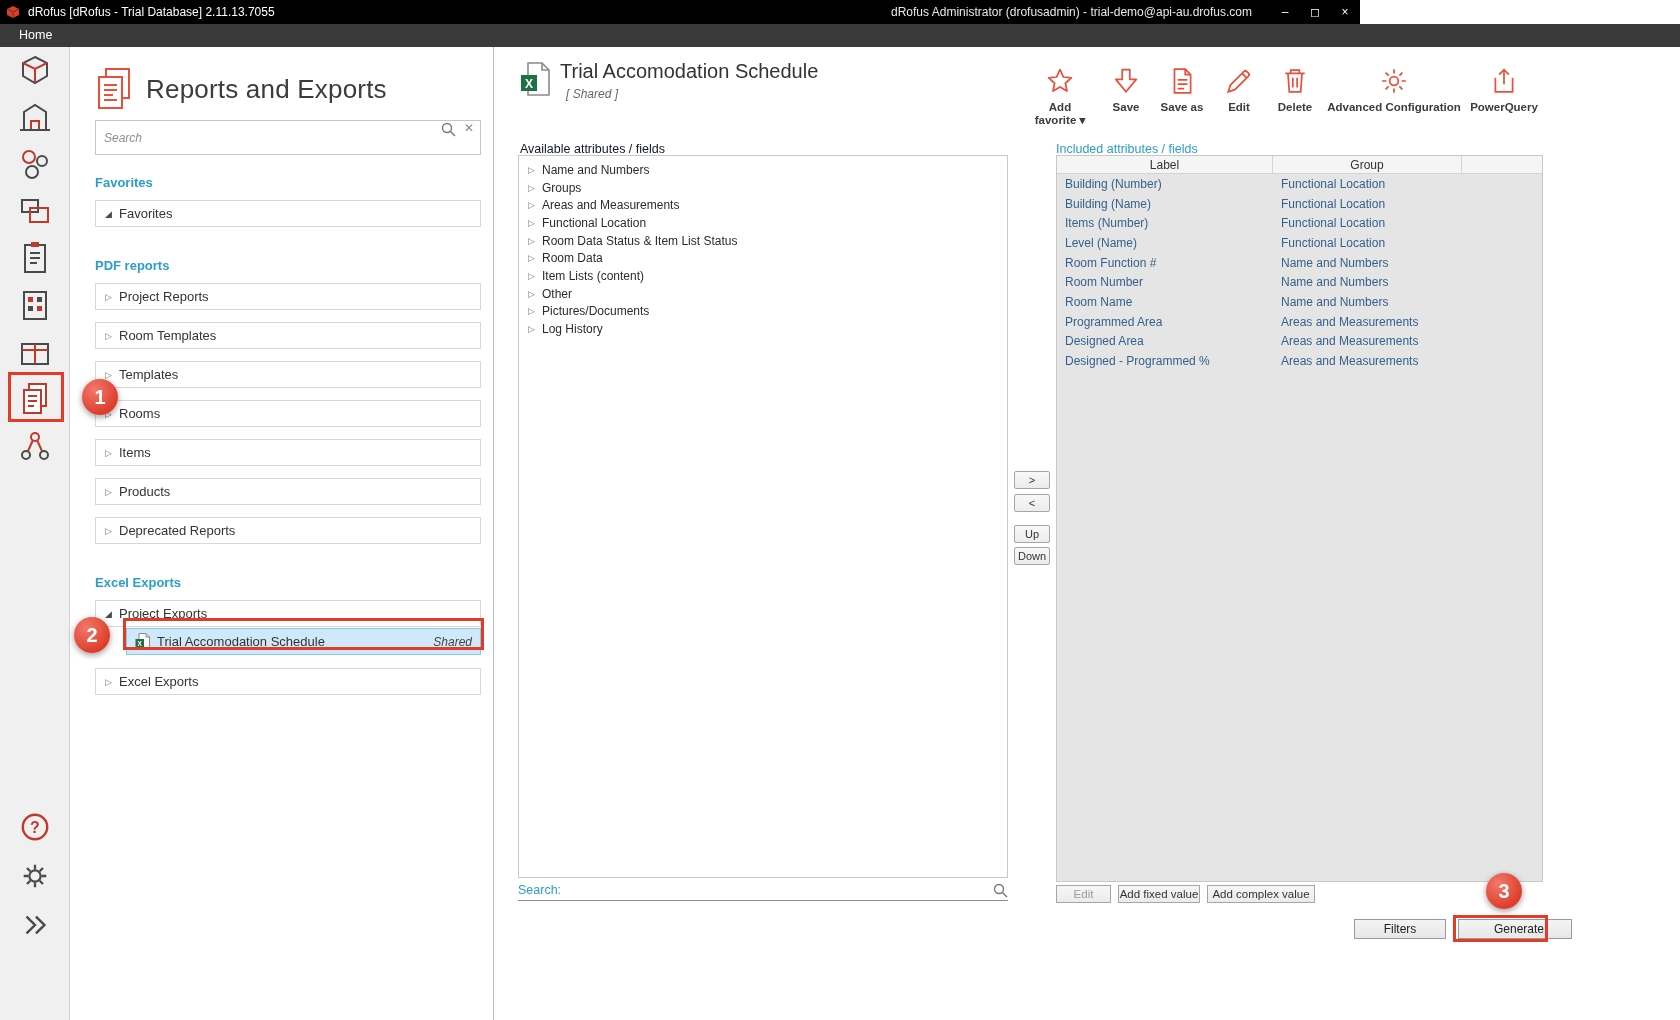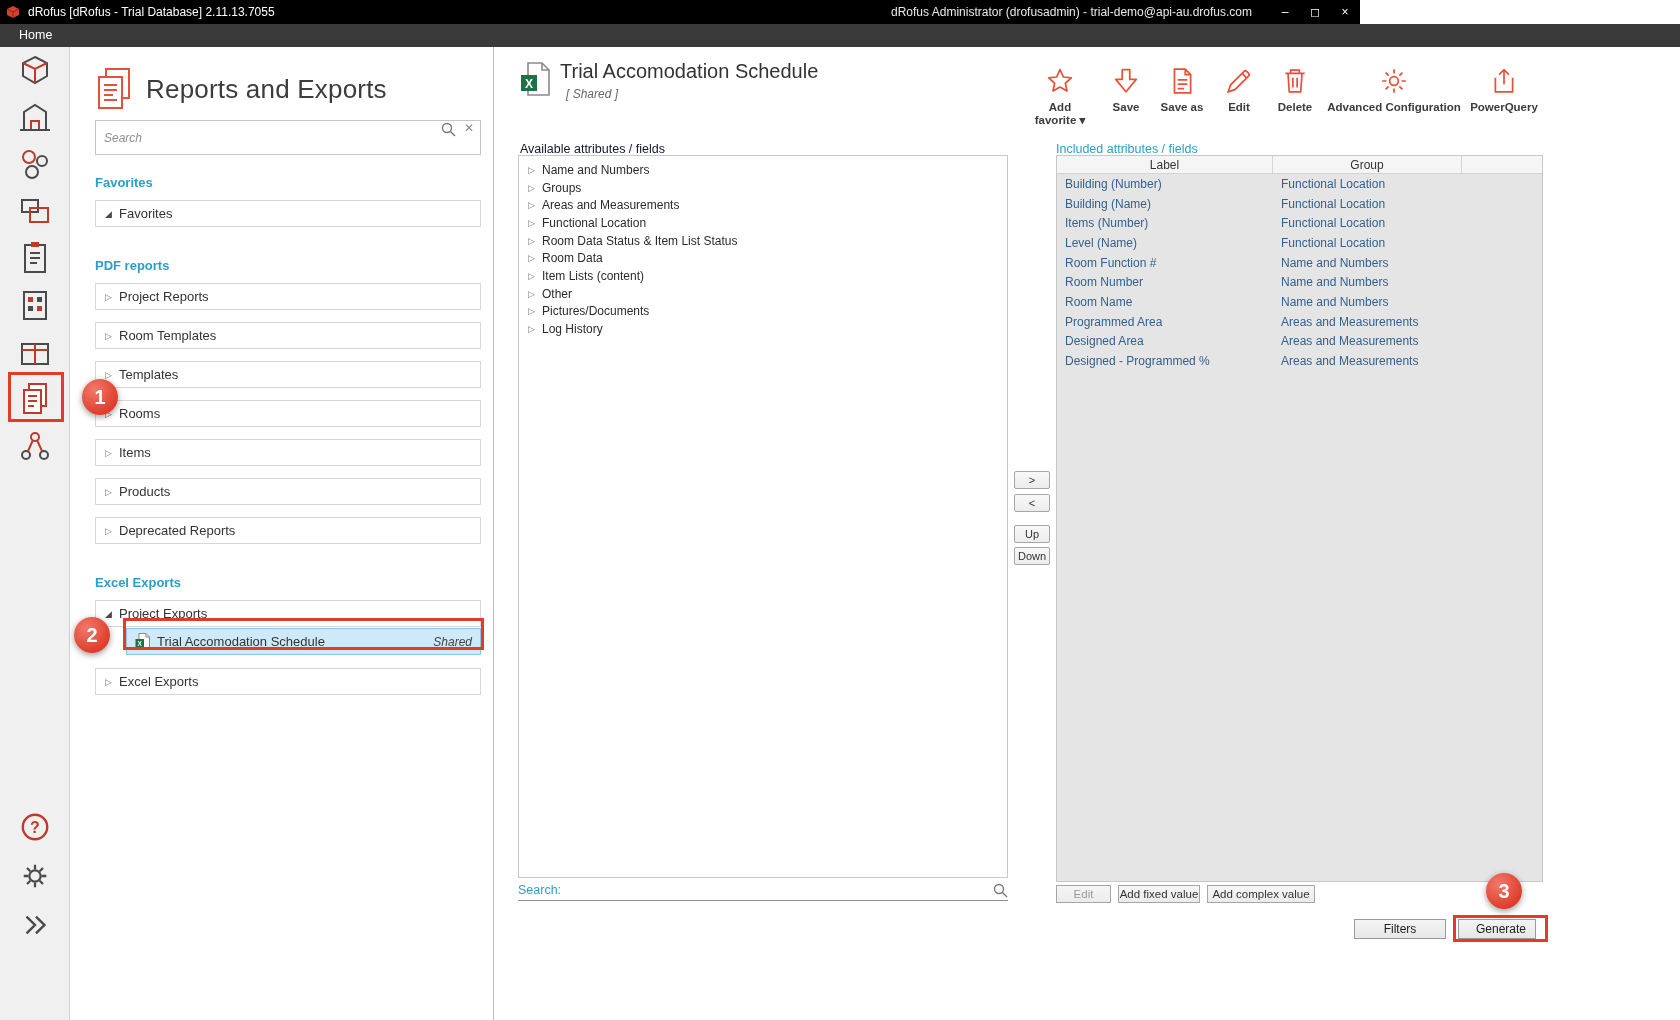--- a/index.html
+++ b/index.html
@@ -78,21 +78,21 @@
 
   .small-btn { position:absolute; top:838px; height:18px; font-size:11.5px; background:linear-gradient(#f6f6f6,#ebebeb); border:1px solid #a6a6a6;
                display:flex; align-items:center; justify-content:center; color:#333; }
   .btn-edit { left:562px; width:55px; color:#9a9a9a; }
   .btn-fixed { left:624px; width:82px; }
   .btn-complex { left:713px; width:108px; }
 
   .foot-btn { position:absolute; top:872px; height:20px; font-size:12px; background:linear-gradient(#f4f4f4,#e7e7e7); border:1px solid #9a9a9a;
               display:flex; align-items:center; justify-content:center; color:#222; }
   .btn-filters { left:860px; width:92px; }
-  .btn-generate { left:964px; width:78px;padding-left:8px; }
+  .btn-generate { left:964px; width:114px;padding-left:8px; }
 
   
   .ann-rect { position:absolute; border:3px solid #e23b28; z-index:40; }
   .badge { position:absolute; width:36px; height:36px; border-radius:50%; z-index:50;
            background:radial-gradient(circle at 35% 30%, #f2796b, #dd3d2a 72%);
            color:#fff; font-size:20px; font-weight:bold; display:flex; align-items:center; justify-content:center;
            box-shadow:0 2px 6px rgba(0,0,0,.4); }
 </style>
 </head>
 <body>

